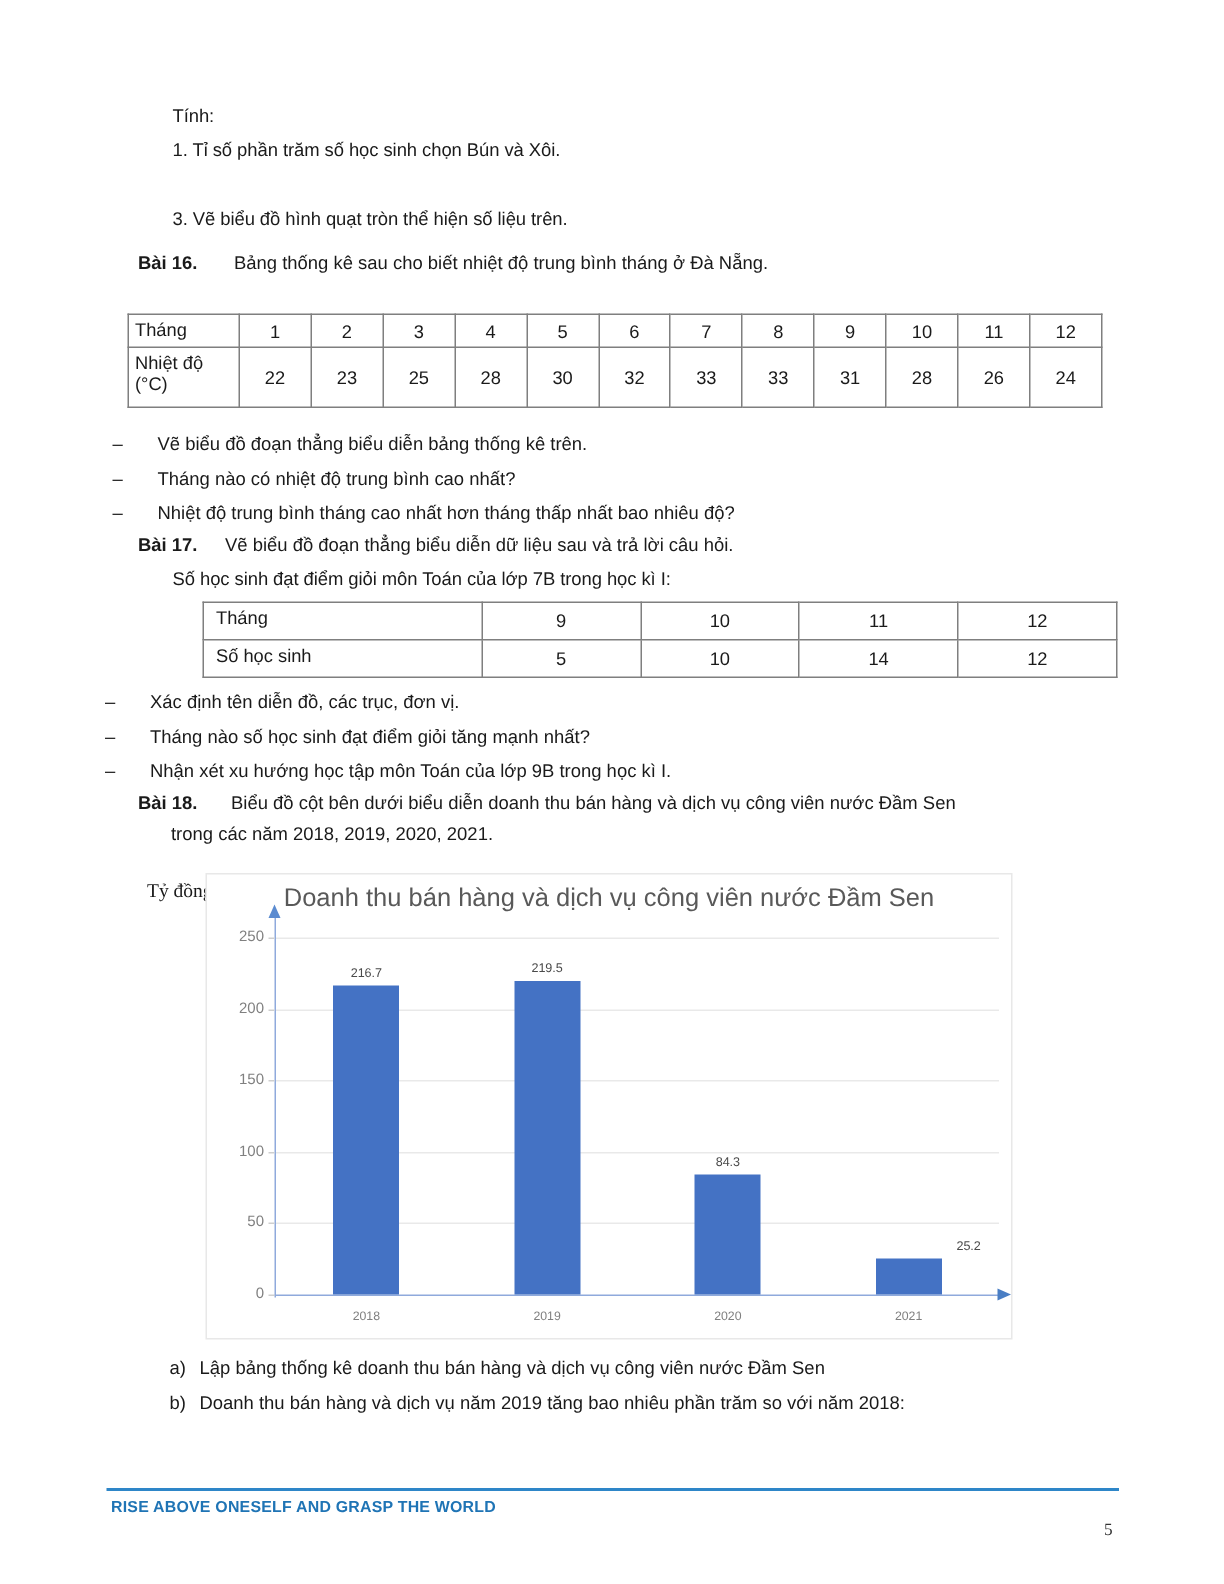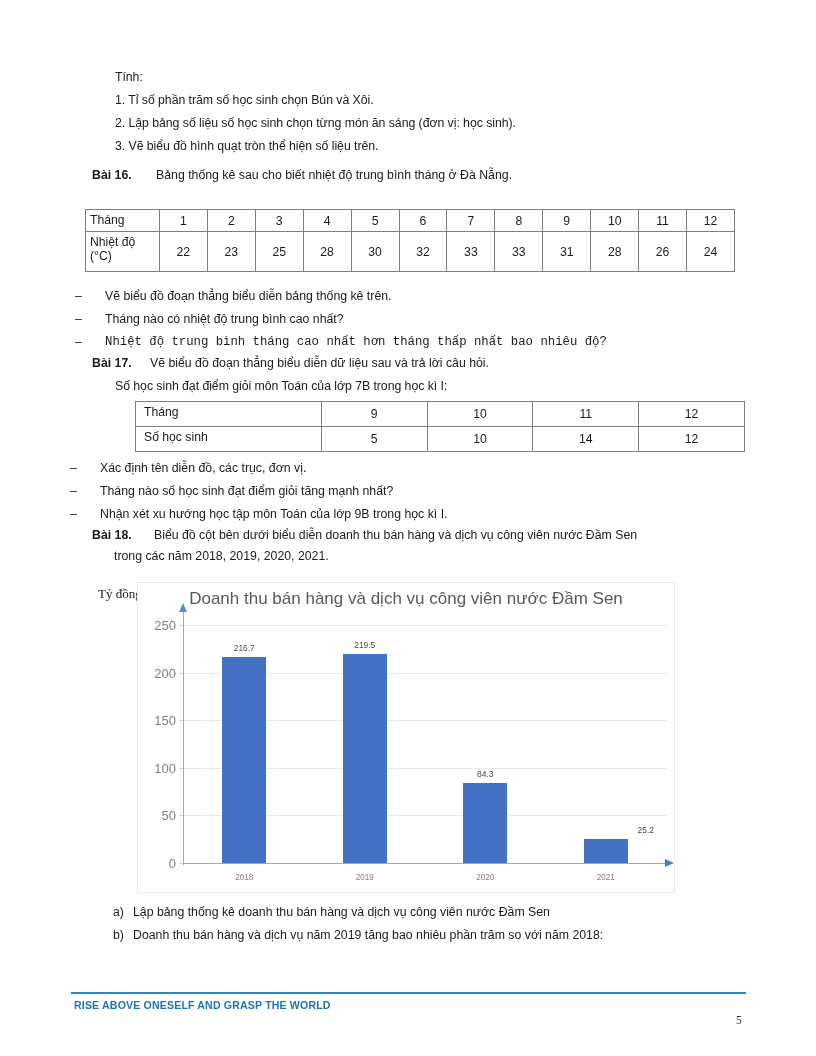--- a/index.html
+++ b/index.html
@@ -101,21 +101,21 @@
     left: 0;
     width: 100%;
     height: 1px;
     background: #e9e9e9;
   }
   .ytick {
     position: absolute;
     right: 0;
     width: 36px;
     text-align: right;
-    font-size: 13px;
+    font-size: 10px;
     color: #808080;
     transform: translateY(-50%);
   }
   .ytickline {
     position: absolute;
     width: 4px;
     height: 1px;
     background: #cfcfcf;
   }
   
@@ -227,21 +227,20 @@
     color: #333;
   }
 </style>
 </head>
 <body>
 
 <div class="page">
 
   <div class="tline" style="left:115px; top:70px;">Tính:</div>
   <div class="tline" style="left:115px; top:93px;">1. Tỉ số phần trăm số học sinh chọn Bún và Xôi.</div>
-  <div class="tline" style="left:115px; top:116px;">2. Lập bảng số liệu số học sinh chọn từng món ăn sáng (đơn vị: học sinh).</div>
   <div class="tline" style="left:115px; top:139px;">3. Vẽ biểu đồ hình quạt tròn thể hiện số liệu trên.</div>
 
   <div class="bai" style="left:92px; top:168px; width:640px;">
     <span class="lbl">Bài 16.</span>
     <span class="body" style="left:64px; top:0;">Bảng thống kê sau cho biết nhiệt độ trung bình tháng ở Đà Nẵng.</span>
   </div>
 
   <table class="doc" id="table-temperature">
     <tbody>
         <tr class="r1">
@@ -280,21 +279,21 @@
   <div class="dashrow" style="left:75px; top:289px; width:660px;">
     <span class="dash">–</span>
     <span class="dtxt" style="left:30px;">Vẽ biểu đồ đoạn thẳng biểu diễn bảng thống kê trên.</span>
   </div>
   <div class="dashrow" style="left:75px; top:312px; width:660px;">
     <span class="dash">–</span>
     <span class="dtxt" style="left:30px;">Tháng nào có nhiệt độ trung bình cao nhất?</span>
   </div>
   <div class="dashrow" style="left:75px; top:335px; width:660px;">
     <span class="dash">–</span>
-    <span class="dtxt" style="left:30px;font-family:Liberation Mono, monospace;">Nhiệt độ trung bình tháng cao nhất hơn tháng thấp nhất bao nhiêu độ?</span>
+    <span class="dtxt" style="left:30px;">Nhiệt độ trung bình tháng cao nhất hơn tháng thấp nhất bao nhiêu độ?</span>
   </div>
 
   <div class="bai" style="left:92px; top:356px; width:640px;">
     <span class="lbl">Bài 17.</span>
     <span class="body" style="left:58px; top:0;">Vẽ biểu đồ đoạn thẳng biểu diễn dữ liệu sau và trả lời câu hỏi.</span>
   </div>
   <div class="tline" style="left:115px; top:379px;">Số học sinh đạt điểm giỏi môn Toán của lớp 7B trong học kì I:</div>
 
   <table class="doc" id="table-students">
     <tbody>

